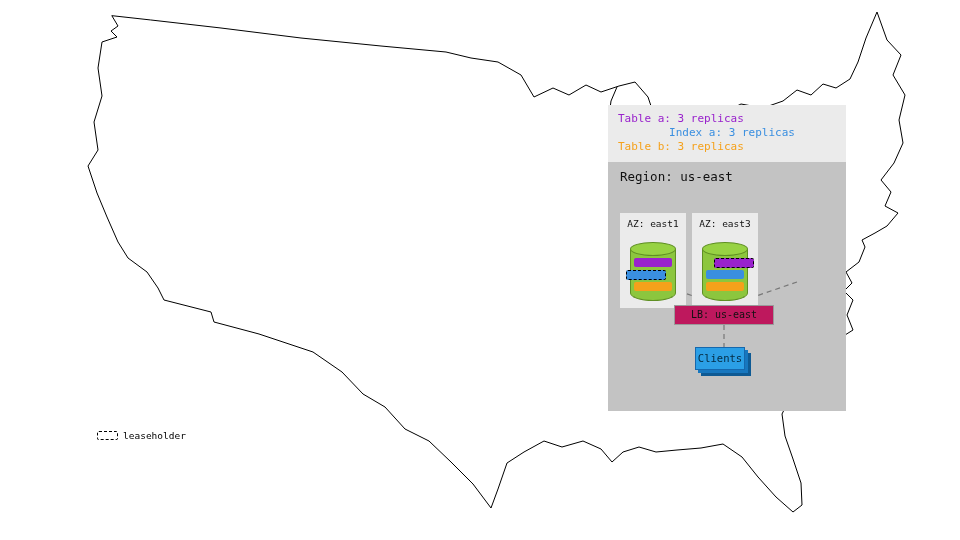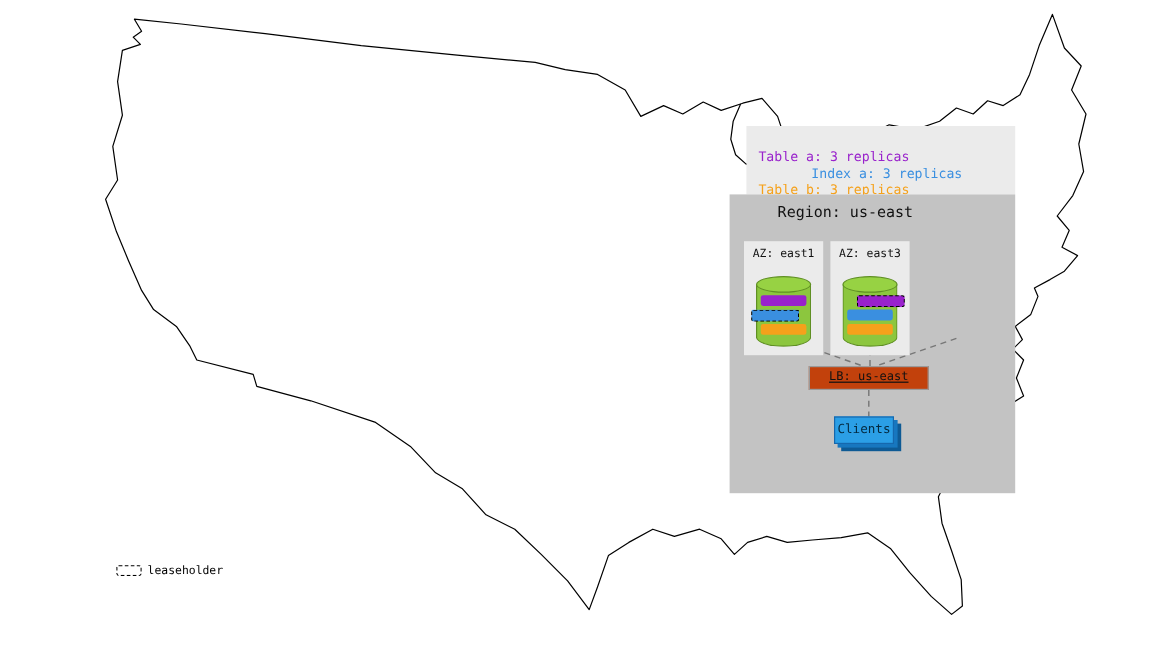--- a/index.html
+++ b/index.html
@@ -2,61 +2,61 @@
 <html style="--table-a: #9922cc; --index-a: #3a8fe0; --table-b: #f5a11b; --cyl-body: #8cc63e; --cyl-top: #97d243; --cyl-stroke: #5f8f23; --region-bg: #c3c3c3; --panel-bg: #ebebeb; --az-bg: #ebebeb; --clients: #2b9fe6; --clients-sh1: #1777bf; --clients-sh2: #0e5a94;"><head>
 <meta charset="utf-8">
 <style>
   html,body{margin:0;padding:0;background:#fff;}
   .stage{position:relative;width:960px;height:540px;background:#ffffff;overflow:hidden;
          font-family:"DejaVu Sans Mono","Liberation Mono",monospace;color:#111;}
   .us-map{position:absolute;left:0;top:0;width:960px;height:540px;}
   .us-map path{fill:none;stroke:#000;stroke-width:1;stroke-linejoin:round;stroke-linecap:round;}
 
   
-  .map-legend{position:absolute;left:97px;top:470px;display:flex;align-items:center;gap:5px;}
+  .map-legend{position:absolute;left:97px;top:430px;display:flex;align-items:center;gap:5px;}
   .lh-swatch{width:21px;height:9px;border:1.5px dashed #000;border-radius:2px;background:#fff;box-sizing:border-box;}
   .lh-label{font-size:9.5px;color:#000;}
 
   
   .panel{position:absolute;left:608px;top:105px;width:238px;height:306px;}
-  .panel-legend{position:absolute;left:14px;top:0;right:0;height:57px;background:var(--panel-bg,#ebebeb);
-                box-sizing:border-box;padding:19px 0 0 10px;}
+  .panel-legend{position:absolute;left:0;top:0;right:0;height:57px;background:var(--panel-bg,#ebebeb);
+                box-sizing:border-box;padding:7px 0 0 10px;}
   .legend-line{font-size:11px;line-height:14px;white-space:nowrap;}
   .c-table-a{color:var(--table-a,#9922cc);}
   .c-index-a{color:var(--index-a,#3a8fe0);text-align:center;}
   .c-table-b{color:var(--table-b,#f5a11b);}
 
   .region{position:absolute;left:0;top:57px;right:0;bottom:0;background:var(--region-bg,#c3c3c3);}
-  .region-title{position:absolute;left:12px;top:7px;font-size:12.5px;color:#111;margin-left:28px;}
+  .region-title{position:absolute;left:12px;top:7px;font-size:12.5px;color:#111;}
 
   .connectors{position:absolute;left:0;top:0;width:238px;height:249px;z-index:1;}
   .connectors path{fill:none;stroke:#777;stroke-width:1.2;stroke-dasharray:5 4;}
 
-  .az-row{position:absolute;left:12px;top:39px;display:flex;gap:6px;z-index:2;}
+  .az-row{position:absolute;left:12px;top:51px;display:flex;gap:6px;z-index:2;}
   .az{width:66px;height:95px;background:var(--az-bg,#ebebeb);box-sizing:border-box;}
   .az-label{font-size:9.5px;text-align:center;padding-top:5px;height:12px;color:#111;}
 
   .cylinder{position:relative;width:46px;height:60px;margin:12px auto 0;}
   .cyl-body{position:absolute;left:0;top:7px;width:46px;height:52px;box-sizing:border-box;
             background:var(--cyl-body,#8cc63e);border:1px solid var(--cyl-stroke,#5f8f23);border-top:none;
             border-radius:0 0 23px 23px / 0 0 8px 8px;}
   .cyl-top{position:absolute;left:0;top:0;width:46px;height:14px;box-sizing:border-box;
            background:var(--cyl-top,#97d243);border:1px solid var(--cyl-stroke,#5f8f23);border-radius:50%;}
   .bar{position:absolute;left:4px;width:38px;height:9px;border-radius:2px;z-index:3;}
   .bar-a{background:var(--table-a,#9922cc);top:16px;}
   .bar-i{background:var(--index-a,#3a8fe0);top:28px;}
   .bar-b{background:var(--table-b,#f5a11b);top:40px;}
   .lh{border:1.5px dashed #000;box-sizing:content-box;height:8px;z-index:4;}
   .lh-left{transform:translateX(-8px);}
   .lh-downleft{transform:translate(-8px,8px);}
   .lh-right{transform:translateX(8px);}
 
   .lb{position:absolute;left:66px;top:143px;width:100px;height:20px;z-index:2;
-      background:#c2410c;border:1px solid #9a9a9a;box-sizing:border-box;
-      font-size:10px;line-height:18px;text-align:center;color:#111;text-decoration:underline;}
+      background:#be185d;border:1px solid #9a9a9a;box-sizing:border-box;
+      font-size:10px;line-height:18px;text-align:center;color:#111;}
 
   .clients{position:absolute;left:87px;top:185px;width:50px;height:23px;z-index:2;
            background:var(--clients,#2b9fe6);border:1px solid #1668ad;box-sizing:border-box;
            box-shadow:3px 3px 0 var(--clients-sh1,#1777bf),6px 6px 0 var(--clients-sh2,#0e5a94);
            font-size:10.5px;line-height:21px;text-align:center;color:#042a40;}
 </style>
 </head>
 <body>
 
 <div class="stage">

